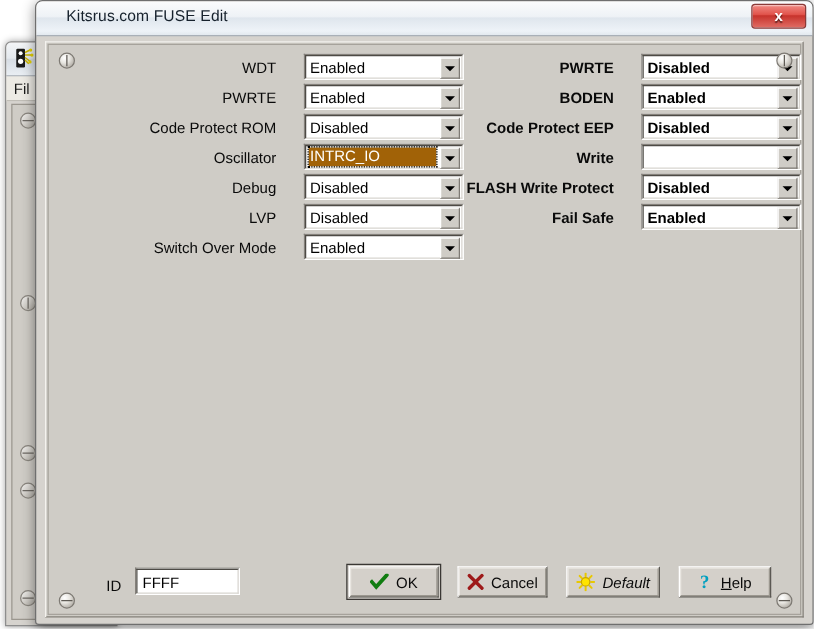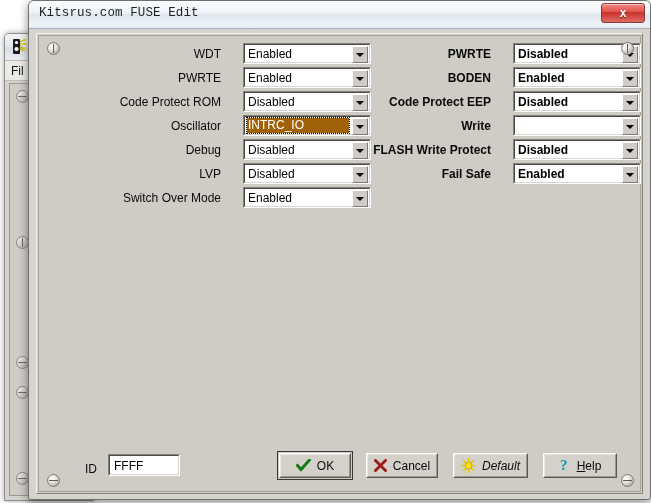--- a/index.html
+++ b/index.html
@@ -90,26 +90,25 @@
     overflow: hidden;
   }
   #titlebar {
     height: 27px;
     background: linear-gradient(to bottom, #fbfcfd 0%, #eef2f6 45%, #dfe6ed 50%, #eef3f8 88%, #e3e9ef 100%);
     border-bottom: 1px solid #a9b0b8;
     position: relative;
   }
   #title-text {
     position: absolute;
-    left: 10px; top: 5px;
+    left: 24px; top: 5px;
     font-size: 12.5px;
     color: #16212c;
     letter-spacing: .1px;
     white-space: nowrap;
-    font-family: Liberation Mono, monospace;
   }
   #close-btn {
     position: absolute;
     right: 5px; top: 2px;
     width: 44px; height: 20px;
     border-radius: 3px;
     border: 1px solid #8a3a38;
     background: linear-gradient(to bottom, #f08a84 0%, #e1544c 42%, #c7332c 48%, #e06c64 100%);
     box-shadow: inset 0 1px 0 rgba(255,255,255,.45);
     box-sizing: border-box;
@@ -257,21 +256,21 @@
   }
   #id-label {
     position: absolute;
     left: 48px; top: 9px;
     font-size: 12px;
     color: #0a0a0a;
   }
   #id-field {
     position: absolute;
     left: 71px; top: 1px;
-    width: 72px; height: 22px;
+    width: 84px; height: 22px;
     background: #ffffff;
     border-top: 1px solid #85817b;
     border-left: 1px solid #85817b;
     border-right: 1px solid #ffffff;
     border-bottom: 1px solid #ffffff;
     box-sizing: border-box;
   }
   #id-field-inner {
     position: absolute;
     left: 0; top: 0; right: 0; bottom: 0;

